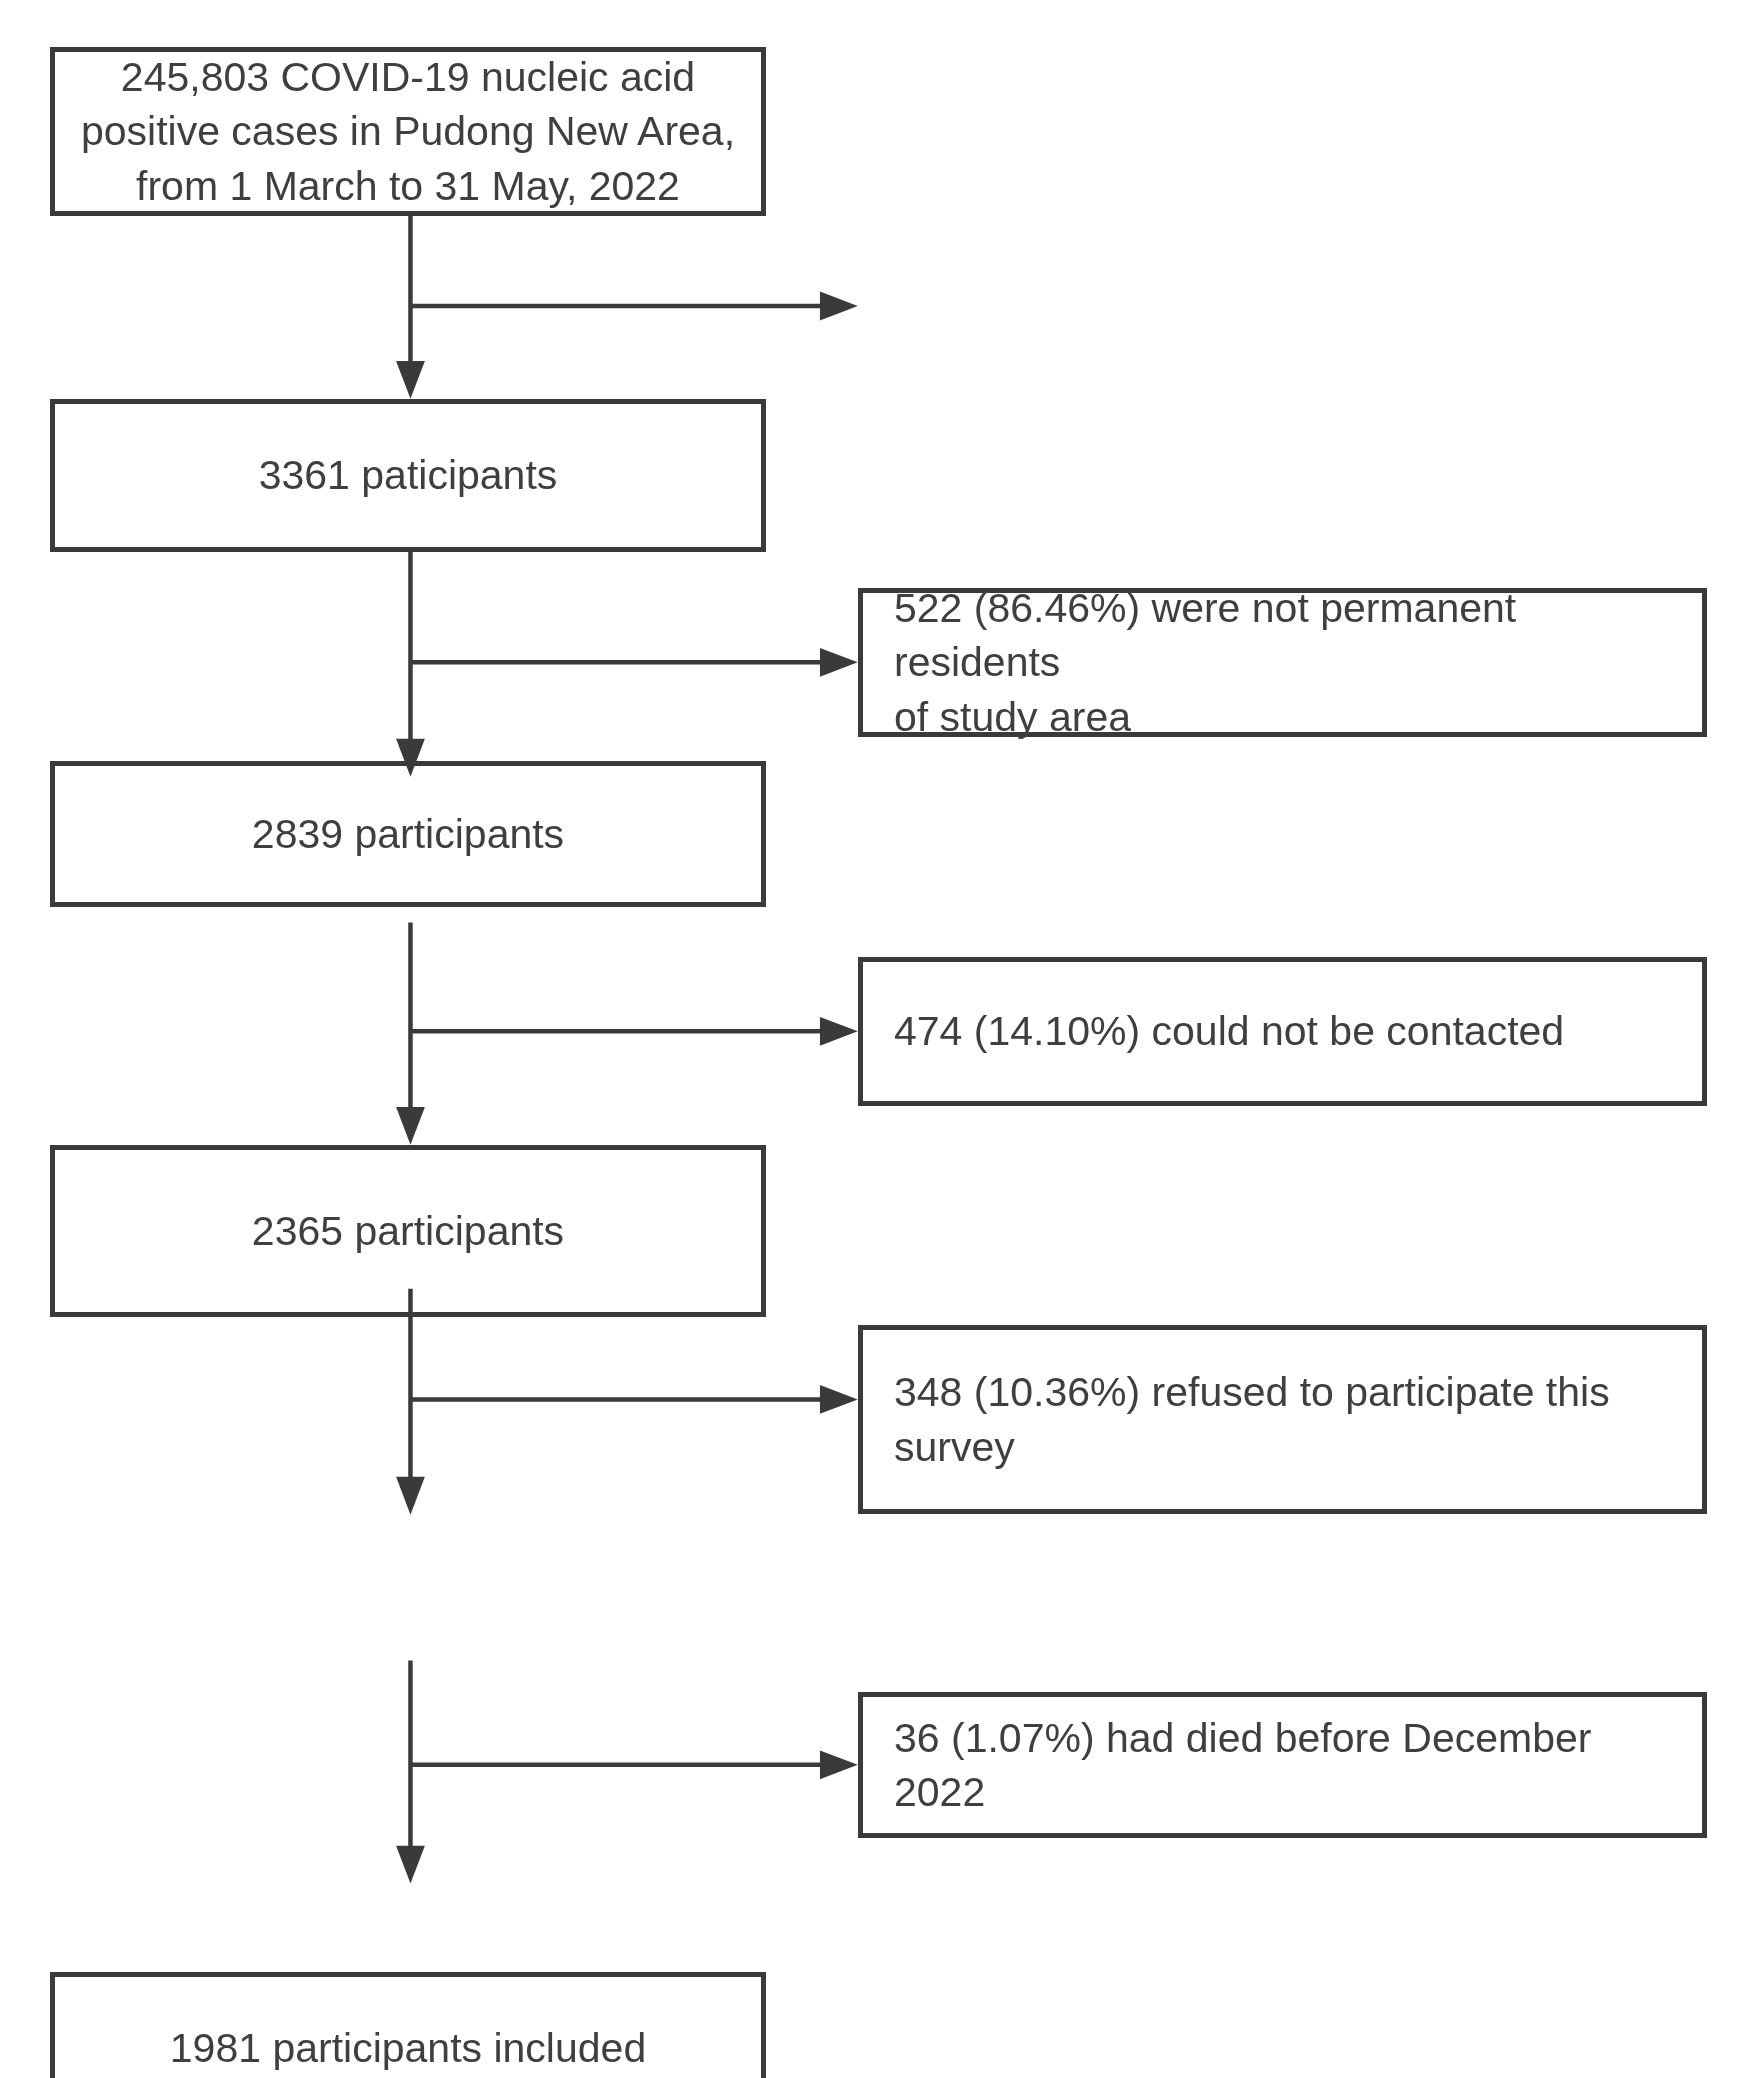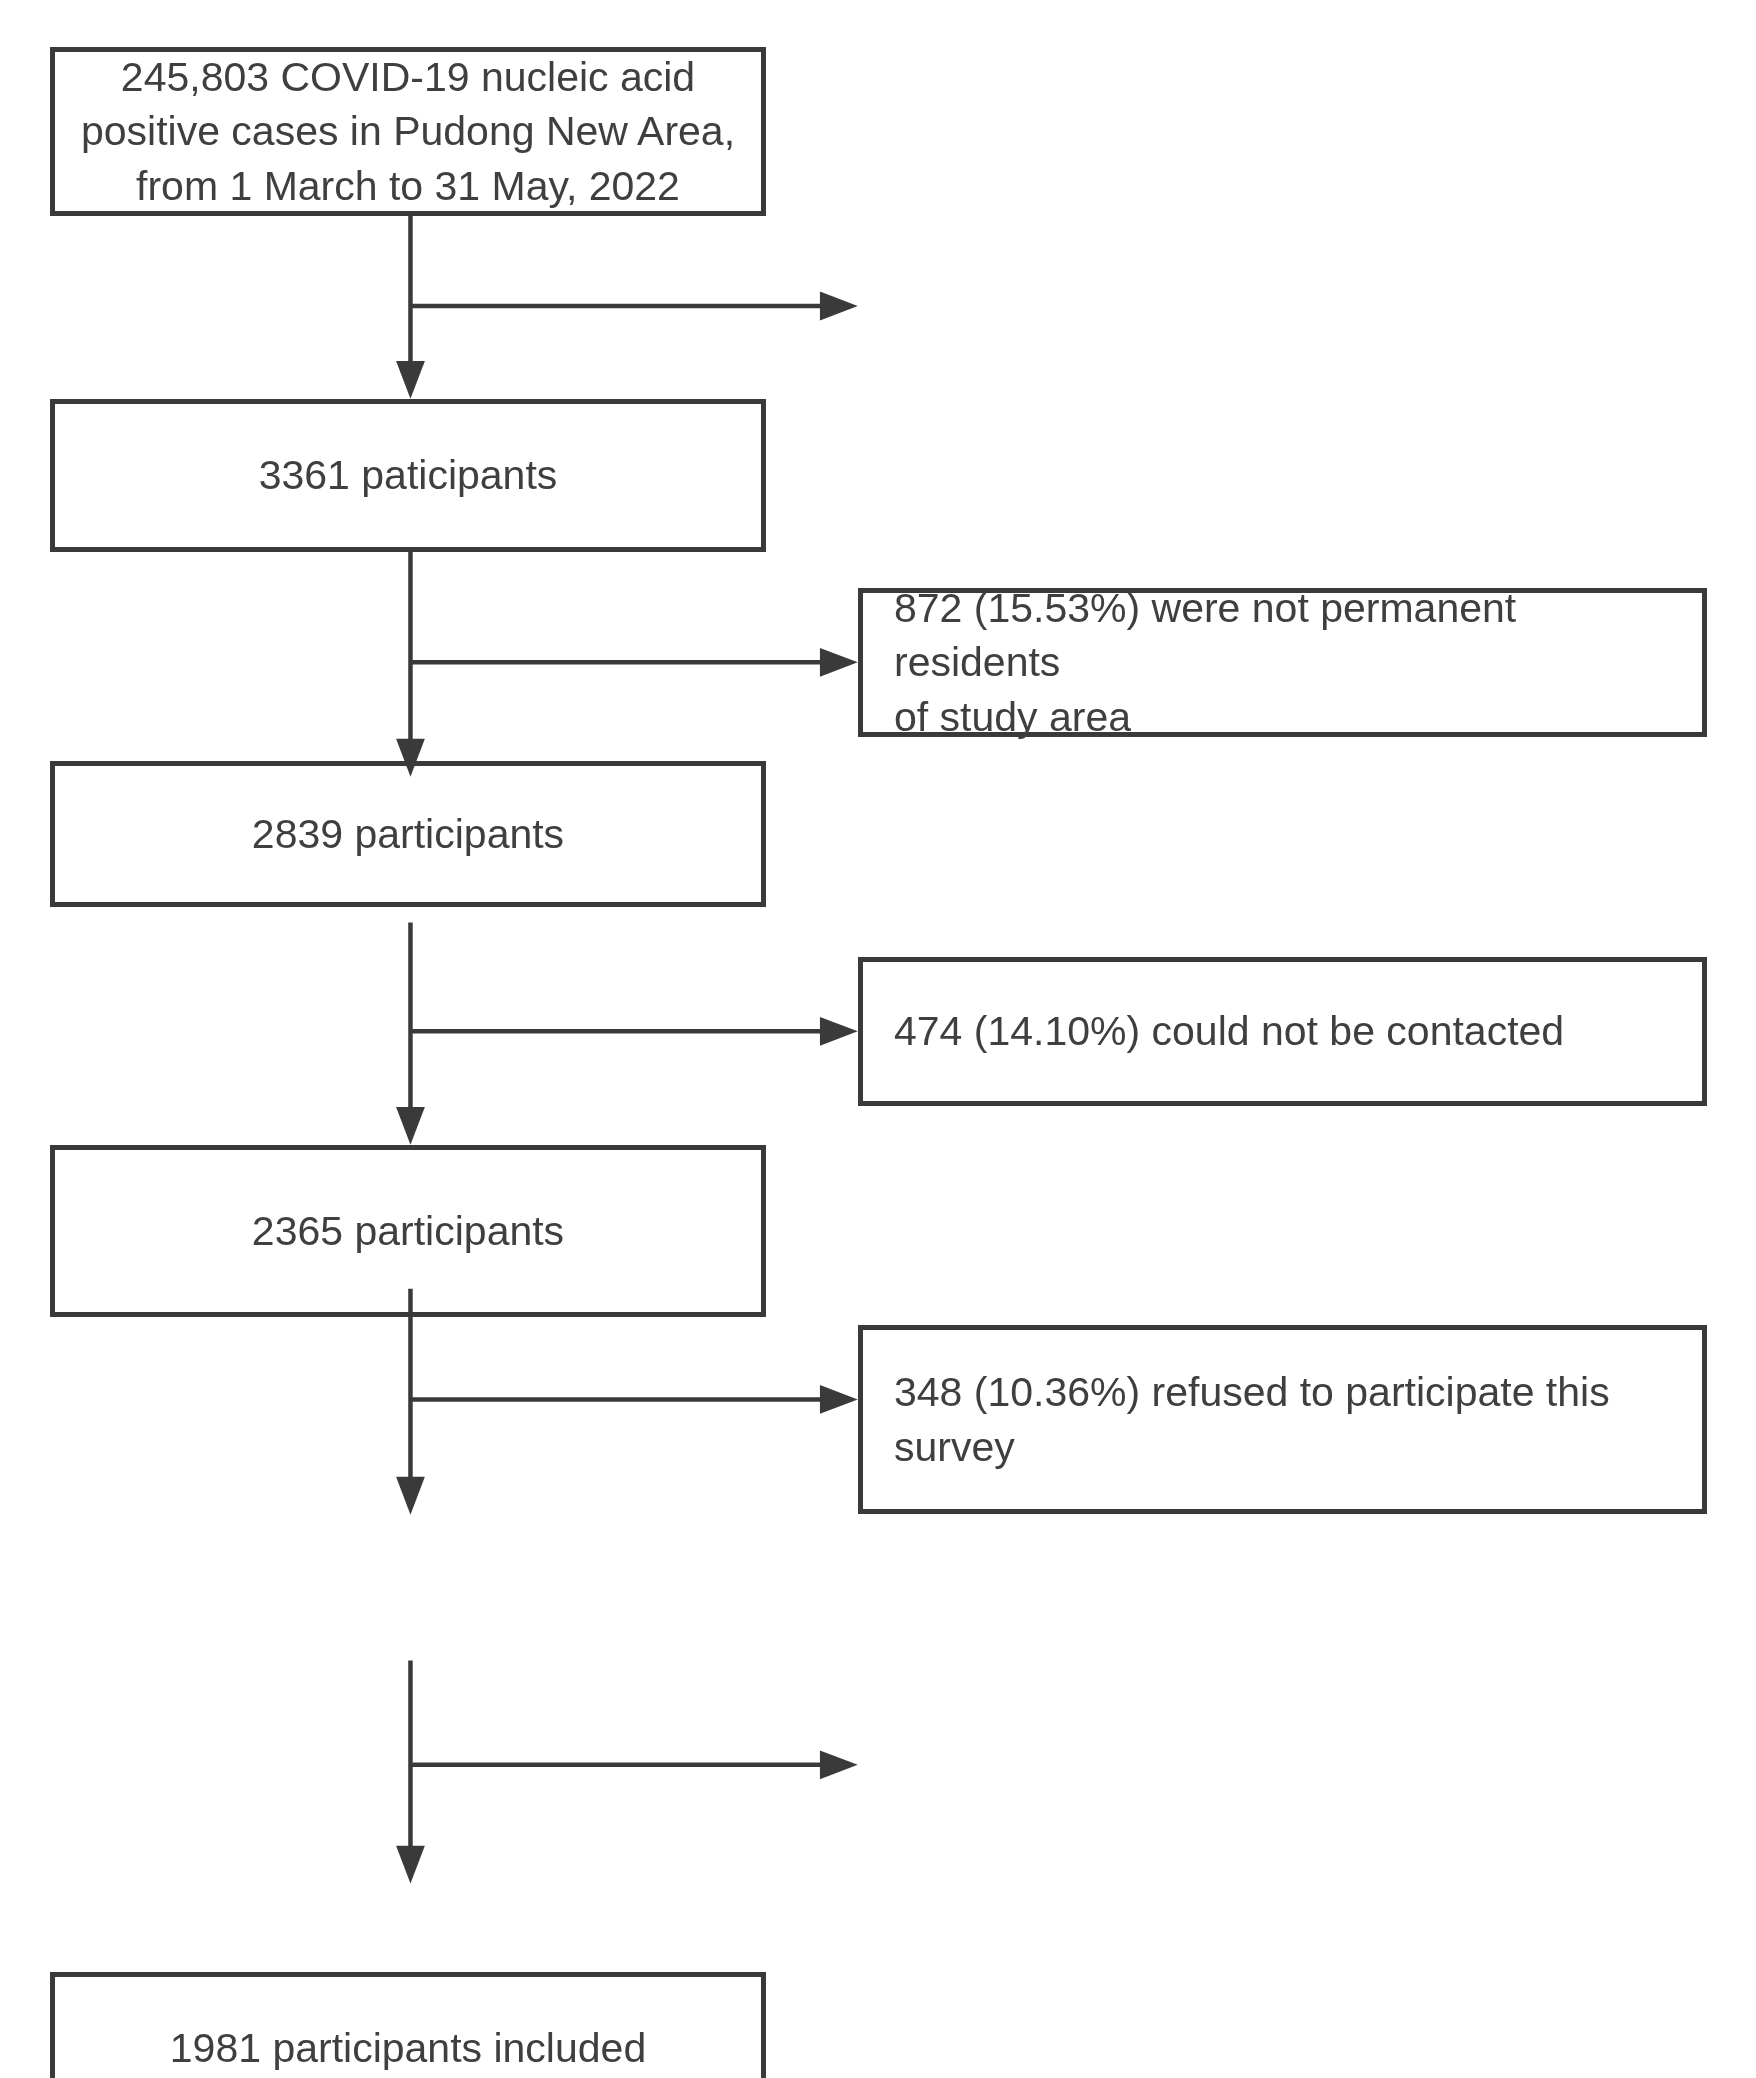--- a/index.html
+++ b/index.html
@@ -82,33 +82,36 @@
     <span class="btxt">2365 participants</span>
   </div>
 
 
   <div class="mbox" style="top:1972px;height:152px">
     <span class="btxt">1981 participants included</span>
   </div>
 
 
   <div class="sbox" style="top:588px;height:149px">
-    <span class="btxt">872 (15.53%) were not permanent residents
+    <span class="btxt">522 (86.46%) were not permanent residents
 of study area</span>
   </div>
 
   <div class="sbox" style="top:957px;height:149px">
     <span class="btxt">474 (14.10%) could not be contacted</span>
   </div>
 
   <div class="sbox" style="top:1325px;height:189px">
     <span class="btxt">348 (10.36%) refused to participate this
 survey</span>
   </div>
 
+  <div class="sbox" style="top:1692px;height:146px">
+    <span class="btxt">36 (1.07%) had died before December 2022</span>
+  </div>
 
   <svg id="arrows" viewBox="0 0 1951 2309">
 
     <g>
       <line x1="456" y1="240" x2="456" y2="405"></line>
       <polygon points="440,401 472,401 456,443"></polygon>
       <line x1="456" y1="340" x2="915" y2="340"></line>
       <polygon points="911,324 911,356 953,340"></polygon>
     </g>
 

